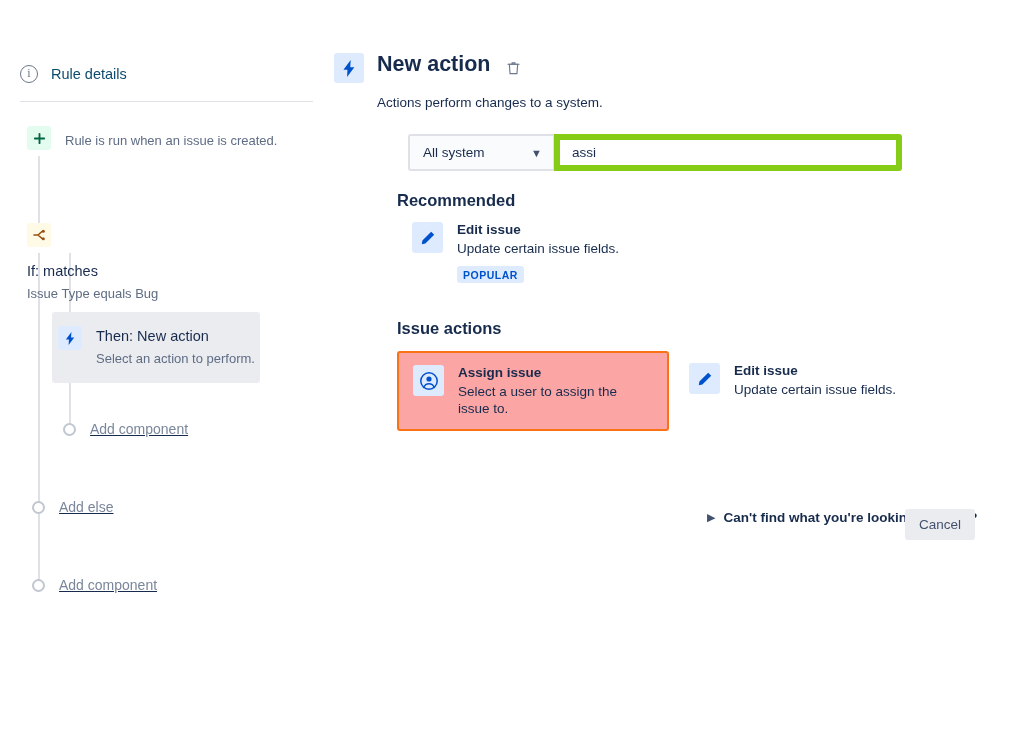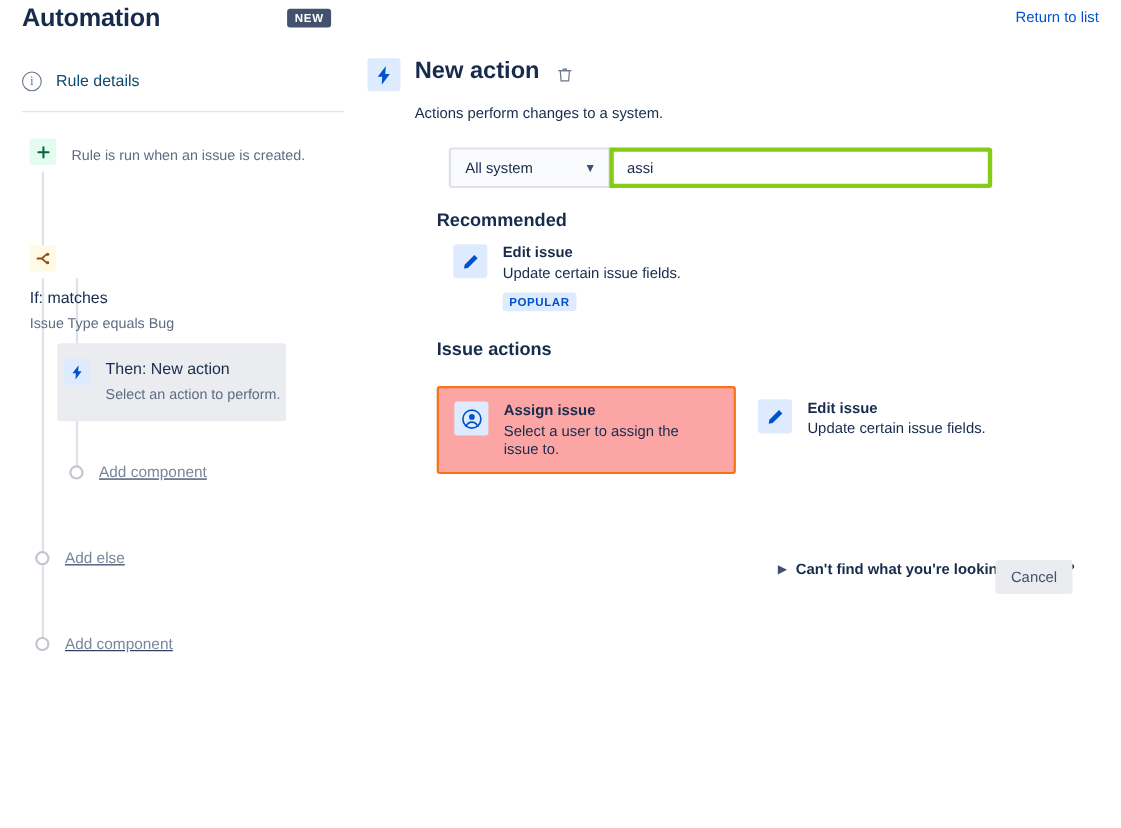--- a/index.html
+++ b/index.html
@@ -120,21 +120,21 @@
     width: 147px; height: 37px;
     border: 2px solid #dfe1e6; border-radius: 3px 0 0 3px;
     background: #fafbfc;
     display: flex; align-items: center; justify-content: space-between;
     padding: 0 11px 0 13px;
     font-size: 13.5px; color: #172b4d; cursor: pointer;
   }
   .chev { color: #42526e; font-size: 11px; }
   .search-box {
     width: 348px; height: 37px; margin-left: -1px;
-    border: 4px solid #84cc16; border-radius: 0 3px 3px 0;
+    border: 6px solid #84cc16; border-radius: 0 3px 3px 0;
     background: #ffffff;
     display: flex; align-items: center;
     padding: 0 10px;
   }
   .search-input {
     border: none; outline: none; width: 100%;
     font-size: 13.5px; color: #172b4d;
     font-family: "Liberation Sans", sans-serif;
     background: transparent;
   }
@@ -190,25 +190,20 @@
     padding: 8px 14px; font-size: 13.5px;
     font-family: "Liberation Sans", sans-serif;
     cursor: pointer;
   }
 </style>
 </head>
 <body>
 
 <div class="page">
 
-  <div class="header">
-    <div class="app-title">Automation</div>
-    <div class="new-badge">NEW</div>
-    <div class="return-link">Return to list</div>
-  </div>
 
   <div class="sidebar">
 
     <div class="rule-details-row">
       <div class="circ-icon">i</div>
       <div class="rule-details-label">Rule details</div>
     </div>
     <div class="sidebar-divider"></div>
 
     <div class="vline" style="left:38px; top:108px; height:84px;"></div>
@@ -305,21 +300,21 @@
           <path d="M11.2 1.8l3 3L5.4 13.6l-3.6.6.6-3.6 8.8-8.8z" fill="#0052cc"></path>
         </svg>
       </div>
       <div class="item-body">
         <div class="item-title">Edit issue</div>
         <div class="item-sub">Update certain issue fields.</div>
         <div class="popular-badge">POPULAR</div>
       </div>
     </div>
 
-    <div class="section-title" style="left:67px; top:261px;">Issue actions</div>
+    <div class="section-title" style="left:67px; top:271px;">Issue actions</div>
 
     <div class="ia-card selected" style="left:67px; top:303px; width:272px;">
       <div class="item-icon">
         <svg width="20" height="20" viewBox="0 0 20 20" fill="none">
           <circle cx="10" cy="10" r="8.2" stroke="#0052cc" stroke-width="1.5"></circle>
           <circle cx="10" cy="8" r="2.6" fill="#0052cc"></circle>
           <path d="M4.7 16.5c1-2.5 2.9-3.8 5.3-3.8s4.3 1.3 5.3 3.8" stroke="#0052cc" stroke-width="1.5" stroke-linecap="round"></path>
         </svg>
       </div>
       <div class="item-body">

